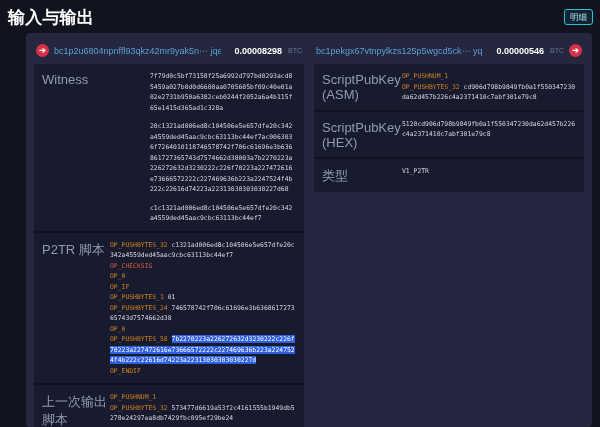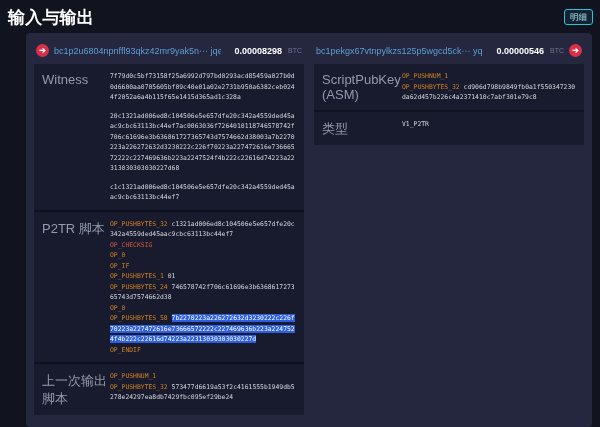--- a/index.html
+++ b/index.html
@@ -40,21 +40,21 @@
   .cur{color:#6e7490;font-size:7px;margin-left:1px;}
 
   
   .row{display:flex;background:#181b2d;padding:7px 8px;border-bottom:2px solid #0f1120;}
   .row:last-child{border-bottom:none;}
   .row-label{flex:none;color:#949aae;font-size:13px;padding-top:1px;}
   .col-in .row-label{width:68px;}
   .col-out .row-label{width:80px;}
   .row-value{flex:1;min-width:0;font-family:"DejaVu Sans Mono",monospace;
     font-size:6.4px;line-height:10.5px;color:#d4d7e0;word-break:break-all;}
-  .hexblock{margin-bottom:8px;}
+  .hexblock{margin-bottom:8px;margin-left:40px;}
   .hexblock:last-child{margin-bottom:0;}
   .op{color:#cf8023;text-align:right;}
   .op.red{color:#cf5a3a;}
   .hl{background:#2d5fe0;color:#ffffff;}
 </style>
 </head>
 <body>
 
 <div id="app">
 
@@ -114,20 +114,24 @@
       </div>
       <div>
           <div class="row">
             <div class="row-label">ScriptPubKey (ASM)</div>
             <div class="row-value">
               <div class="asm-line"><span class="op">OP_PUSHNUM_1</span></div>
               <div class="asm-line"><span class="op">OP_PUSHBYTES_32</span> <span>cd906d798b9849fb0a1f550347230da62d457b226c4a2371410c7abf301e79c8</span></div>
             </div>
           </div>
           <div class="row">
+            <div class="row-label">ScriptPubKey (HEX)</div>
+            <div class="row-value">5120cd906d798b9849fb0a1f550347230da62d457b226c4a2371410c7abf301e79c8</div>
+          </div>
+          <div class="row">
             <div class="row-label">类型</div>
             <div class="row-value">V1_P2TR</div>
           </div>
         </div>
     </div>
 
   </div>
 </div>
 
 </body></html>

